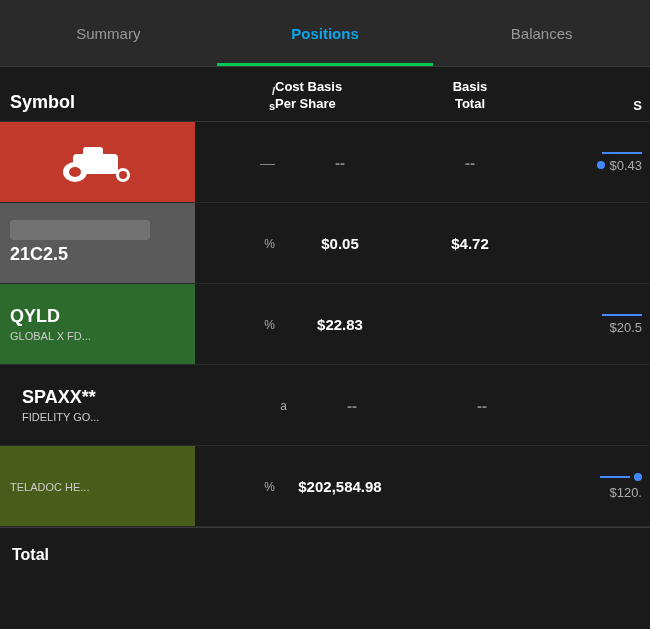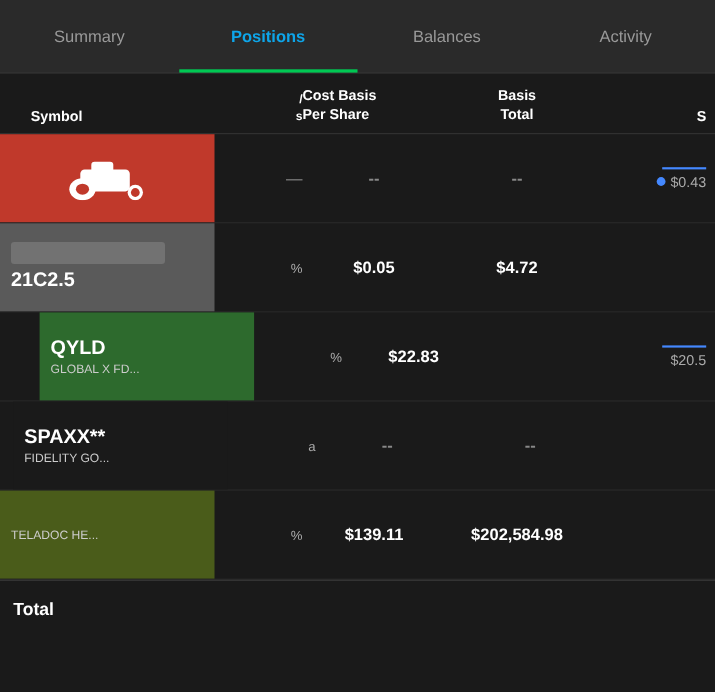--- a/index.html
+++ b/index.html
@@ -49,22 +49,22 @@
       background: #1a1a1a;
       padding: 10px 0;
       border-bottom: 1px solid #333;
       min-height: 55px;
       align-items: flex-end;
       padding-bottom: 8px;
     }
     .col-symbol {
       width: 195px;
       min-width: 195px;
-      padding-left: 28px;
-      font-size: 13px;
+      padding-left: 10px;
+      font-size: 18px;
       font-weight: 600;
       color: #fff;
     }
     .col-qty {
       width: 80px;
       min-width: 80px;
       font-size: 12px;
       font-weight: 600;
       color: #fff;
       text-align: right;
@@ -147,21 +147,21 @@
       flex: 1;
       text-align: right;
       padding-right: 8px;
       font-size: 13px;
       color: #ccc;
     }
 
     
     .row-red .row-symbol-cell { background: #c0392b; }
     .row-gray .row-symbol-cell { background: #5a5a5a; }
-    .row-green .row-symbol-cell { background: #2d6a2d; margin-left: 36px; }
+    .row-green .row-symbol-cell { background: #2d6a2d; }
     .row-dark .row-symbol-cell { background: #1a1a1a; }
     .row-olive .row-symbol-cell { background: #4a5c1a; }
 
     .dash { color: #888; font-size: 15px; }
 
     
     .price-indicator {
       display: flex;
       flex-direction: column;
       align-items: flex-end;
@@ -217,23 +217,20 @@
 
 <div class="tab-bar">
   <div class="tab">
     <span>Summary</span>
   </div>
   <div class="tab active">
     <span>Positions</span>
   </div>
   <div class="tab">
     <span>Balances</span>
-  </div>
-  <div class="tab">
-    <span>Activity</span>
   </div>
 </div>
 
 <div class="table-header">
   <div class="col-symbol">
     <span>Symbol</span>
   </div>
   <div class="col-qty" style="font-size:11px; line-height:1.3; white-space:pre;">/
 s</div>
   <div class="col-costbasis" style="line-height:1.3;">
@@ -335,23 +332,29 @@
   <div class="row-last-cell"></div>
 </div>
 
 <div class="row row-olive">
   <div class="row-symbol-cell">
     <div class="symbol-desc">TELADOC HE...</div>
   </div>
   <div class="row-qty-cell">
     <span style="color:#aaa; font-size:12px;">%</span>
   </div>
-  <div class="row-cost-cell">
-    <span>$139.11</span>
-  </div>
   <div class="row-total-cell">
     <span>$202,584.98</span>
   </div>
+  <div class="row-last-cell">
+    <div class="price-indicator">
+      <div style="display:flex; align-items:center; gap:4px;">
+        <div style="width:30px; height:2px; background:#4488ff;"></div>
+        <span class="dot"></span>
+      </div>
+      <span style="font-size:13px; color:#aaa; margin-top:2px;">$120.</span>
+    </div>
+  </div>
 </div>
 
 <div class="total-row">
   <span class="total-label">Total</span>
 </div>
 
 </body></html>

